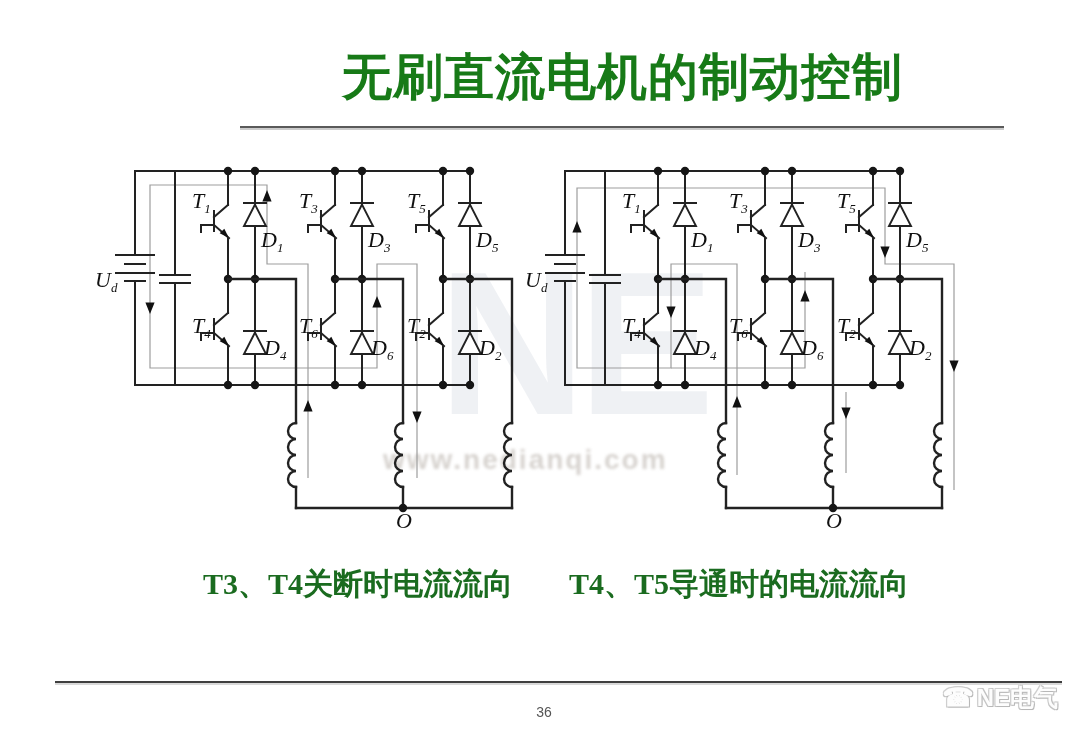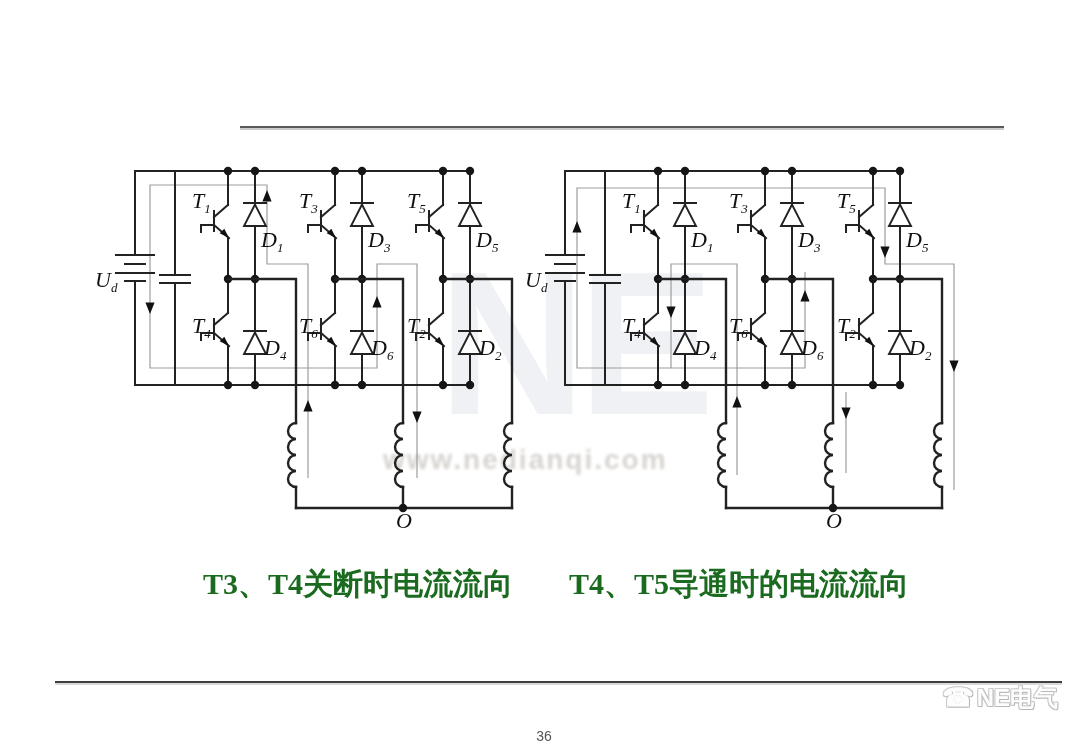--- a/index.html
+++ b/index.html
@@ -10,21 +10,21 @@
          font-family:"Liberation Sans","DejaVu Sans",sans-serif;white-space:nowrap;}
   .title-rule{position:absolute;left:240px;top:126px;width:764px;height:2px;
          background:#5a5a5a;box-shadow:0 2px 0 #cccccc;}
   .caption{position:absolute;top:564px;font-size:30px;font-weight:bold;color:#1a6b1f;
          font-family:"Liberation Serif","DejaVu Serif",serif;white-space:nowrap;text-align:center;}
   .caption-left{left:113px;width:400px;text-align:right;}
   .caption-right{left:539px;width:400px;}
   .footer-rule{position:absolute;left:55px;top:681px;width:1007px;height:2px;
          background:#3f3f3f;box-shadow:0 2px 0 #d9d9d9;}
   .page-number{position:absolute;left:524px;top:704px;width:40px;text-align:center;
-         font-size:14px;color:#555;margin-top:24px;}
+         font-size:14px;color:#555;}
   .logo{position:absolute;right:22px;top:682px;font-size:24px;font-weight:bold;
          color:#fdfdfd;white-space:nowrap;
          text-shadow:1px 1px 0 #b8b8b8,-1px -1px 0 #cfcfcf,1px -1px 0 #c4c4c4,-1px 1px 0 #c4c4c4,0 0 2px #d0d0d0;}
   .logo-icon{font-size:25px;margin-right:3px;}
   .watermark-ne{position:absolute;left:438px;top:240px;font-size:205px;font-weight:bold;
          color:rgba(140,155,175,0.14);line-height:1;letter-spacing:-8px;
          font-family:"Liberation Sans",sans-serif;z-index:0;}
   .watermark-url{position:absolute;left:383px;top:444px;font-size:28px;font-weight:bold;
          color:rgba(150,140,128,0.38);letter-spacing:2px;filter:blur(1.5px);z-index:0;
          font-family:"Liberation Sans",sans-serif;}
@@ -35,20 +35,21 @@
   .gray{stroke:#9d9d9d;stroke-width:1.2;fill:none;}
   .lbl{font-family:"Liberation Serif","DejaVu Serif",serif;font-style:italic;
        font-size:22px;fill:#111;}
   .sub{font-size:13px;}
 </style>
 </head>
 <body>
 
 <div class="slide">
 
+  <div class="title">无刷直流电机的制动控制</div>
   <div class="title-rule"></div>
 
   <svg id="circuit-svg" width="1080" height="748" viewBox="0 0 1080 748">
       <g>
         <g>
           <path d="M 308 478 L 308 264 L 267 264 L 267 185 L 150 185 L 150 368 L 377 368 L 377 264 L 417 264 L 417 478" class="gray"></path>
           <path d="M 267 190 L 262.4 201.5 L 271.6 201.5 Z" fill="#111"></path>
           <path d="M 150 314 L 145.4 302.5 L 154.6 302.5 Z" fill="#111"></path>
           <path d="M 377 296 L 372.4 307.5 L 381.6 307.5 Z" fill="#111"></path>
           <path d="M 308 400 L 303.4 411.5 L 312.6 411.5 Z" fill="#111"></path>

